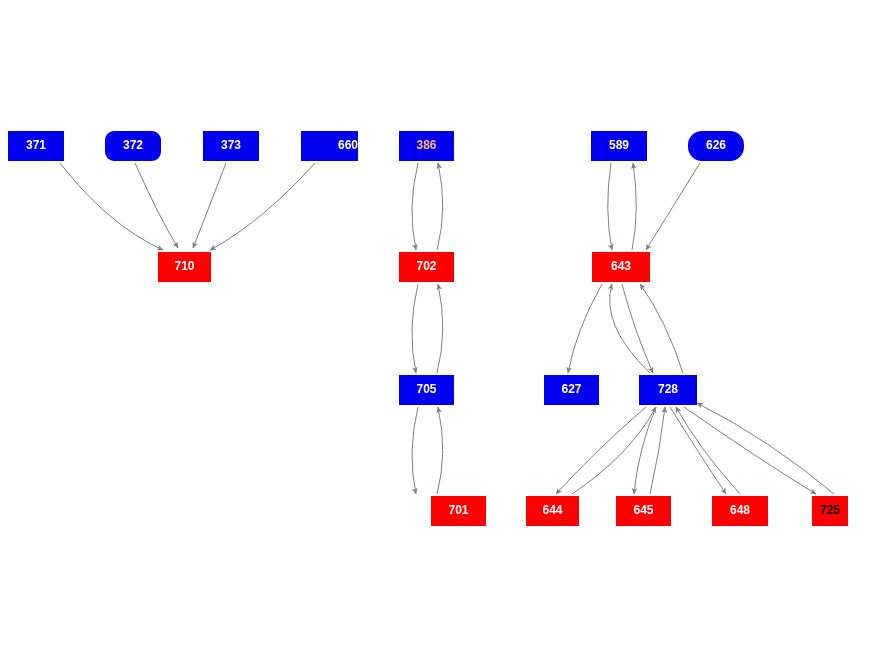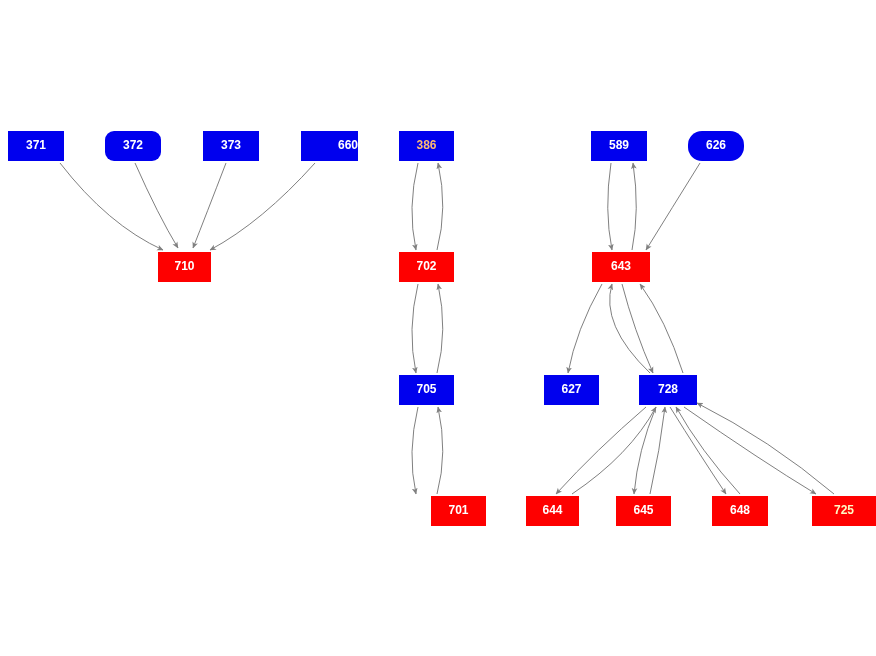--- a/index.html
+++ b/index.html
@@ -125,17 +125,17 @@
       </div>
       <div class="node" style="left: 526px; top: 496px; width: 53px; height: 30px; background: rgb(254, 0, 0); color: rgb(255, 255, 255);">
         <span class="node-label">644</span>
       </div>
       <div class="node" style="left: 616px; top: 496px; width: 55px; height: 30px; background: rgb(254, 0, 0); color: rgb(255, 255, 255);">
         <span class="node-label">645</span>
       </div>
       <div class="node" style="left: 712px; top: 496px; width: 56px; height: 30px; background: rgb(254, 0, 0); color: rgb(255, 255, 255);">
         <span class="node-label">648</span>
       </div>
-      <div class="node" style="left: 812px; top: 496px; width: 64px; height: 30px; background: rgb(254, 0, 0); color: #fef9c3;">
+      <div class="node" style="left: 812px; top: 496px; width: 36px; height: 30px; background: rgb(254, 0, 0); color: #000000;">
         <span class="node-label">725</span>
       </div>
     </div>
 </div>
 
 </body></html>

